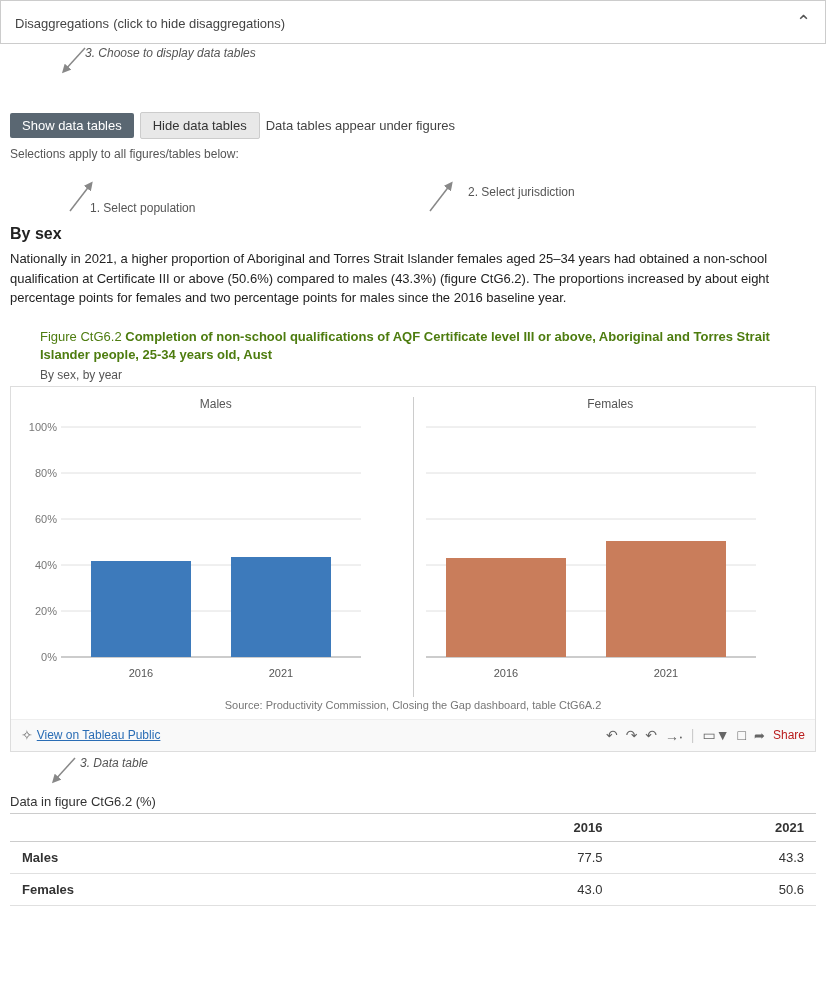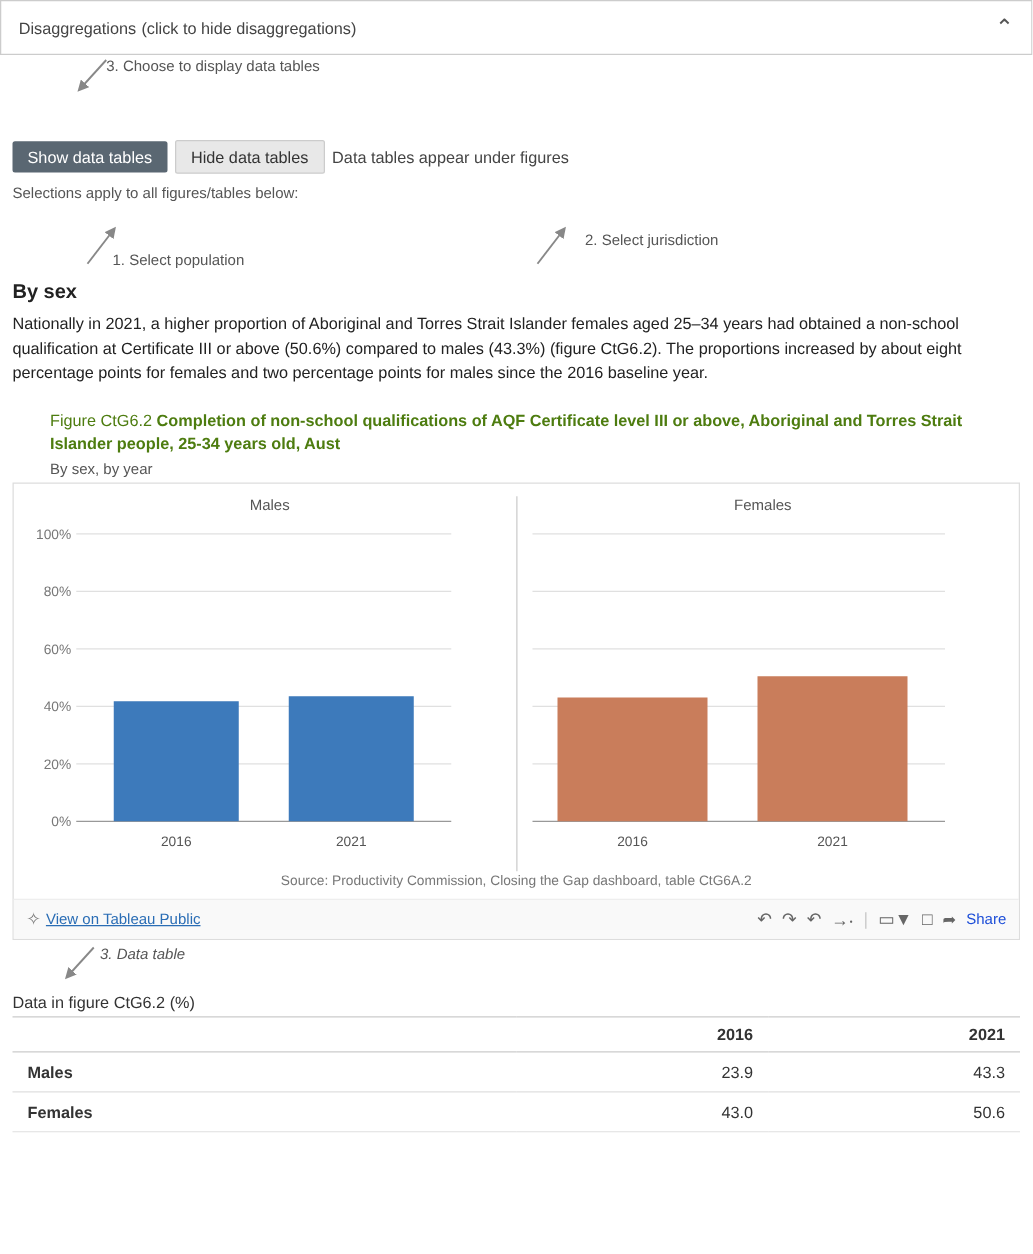--- a/index.html
+++ b/index.html
@@ -280,21 +280,21 @@
 <div class="disagg-header">
   <div>
     <span class="disagg-title">
       <span>Disaggregations</span>
       <span style="font-weight:normal; font-size:13px; color:#444;">(click to hide disaggregations)</span>
     </span>
   </div>
   <div class="chevron-up">⌃</div>
 </div>
 
-<div style="position:relative; padding: 6px 12px 0 10px; height: 38px;">
+<div style="position:relative; padding: 6px 12px 0 10px; height: 38px; font-style: italic;">
 
   <svg class="arrow-svg" width="120" height="38" style="left:10px; top:0;">
     <defs>
       <marker id="arrowhead1" markerWidth="6" markerHeight="6" refX="3" refY="3" orient="auto">
         <polygon points="0 0, 6 3, 0 6" fill="#888"></polygon>
       </marker>
     </defs>
     <line x1="75" y1="4" x2="55" y2="26" stroke="#888" stroke-width="1.5" marker-end="url(#arrowhead1)"></line>
   </svg>
   <span style="position:absolute; left:85px; top:2px; font-size:12px; color:#555; white-space:nowrap;">3. Choose to display data tables</span>
@@ -407,21 +407,21 @@
     </div>
     <div class="tableau-icons">
       <span style="cursor:pointer; font-size:14px; color:#666;">↶</span>
       <span style="cursor:pointer; font-size:14px; color:#666;">↷</span>
       <span style="cursor:pointer; font-size:14px; color:#666;">↶</span>
       <span style="cursor:pointer; font-size:14px; color:#666;">→‧</span>
       <span style="color:#ccc;">|</span>
       <span style="cursor:pointer; font-size:14px; color:#666;">▭▼</span>
       <span style="cursor:pointer; font-size:14px; color:#666;">□</span>
       <span style="cursor:pointer; font-size:13px; color:#666;">➦</span>
-      <span style="cursor:pointer; font-size:12px; color:#1d4ed8;">Share</span>
+      <span style="cursor:pointer; font-size:12px; color:#b91c1c;">Share</span>
     </div>
   </div>
 </div>
 
 <div style="position:relative; height:40px; padding:0 10px;font-style:italic;">
   <svg class="arrow-svg" width="120" height="40" style="left:10px; top:0;">
     <defs>
       <marker id="arrowhead4" markerWidth="6" markerHeight="6" refX="3" refY="3" orient="auto">
         <polygon points="0 0, 6 3, 0 6" fill="#888"></polygon>
       </marker>
@@ -437,21 +437,21 @@
   <thead>
     <tr>
       <th style="width:50%;"></th>
       <th>2016</th>
       <th>2021</th>
     </tr>
   </thead>
   <tbody>
     <tr>
       <td>Males</td>
-      <td>23.9</td>
+      <td>77.5</td>
       <td>43.3</td>
     </tr>
     <tr>
       <td>Females</td>
       <td>43.0</td>
       <td>50.6</td>
     </tr>
   </tbody>
 </table>
 

